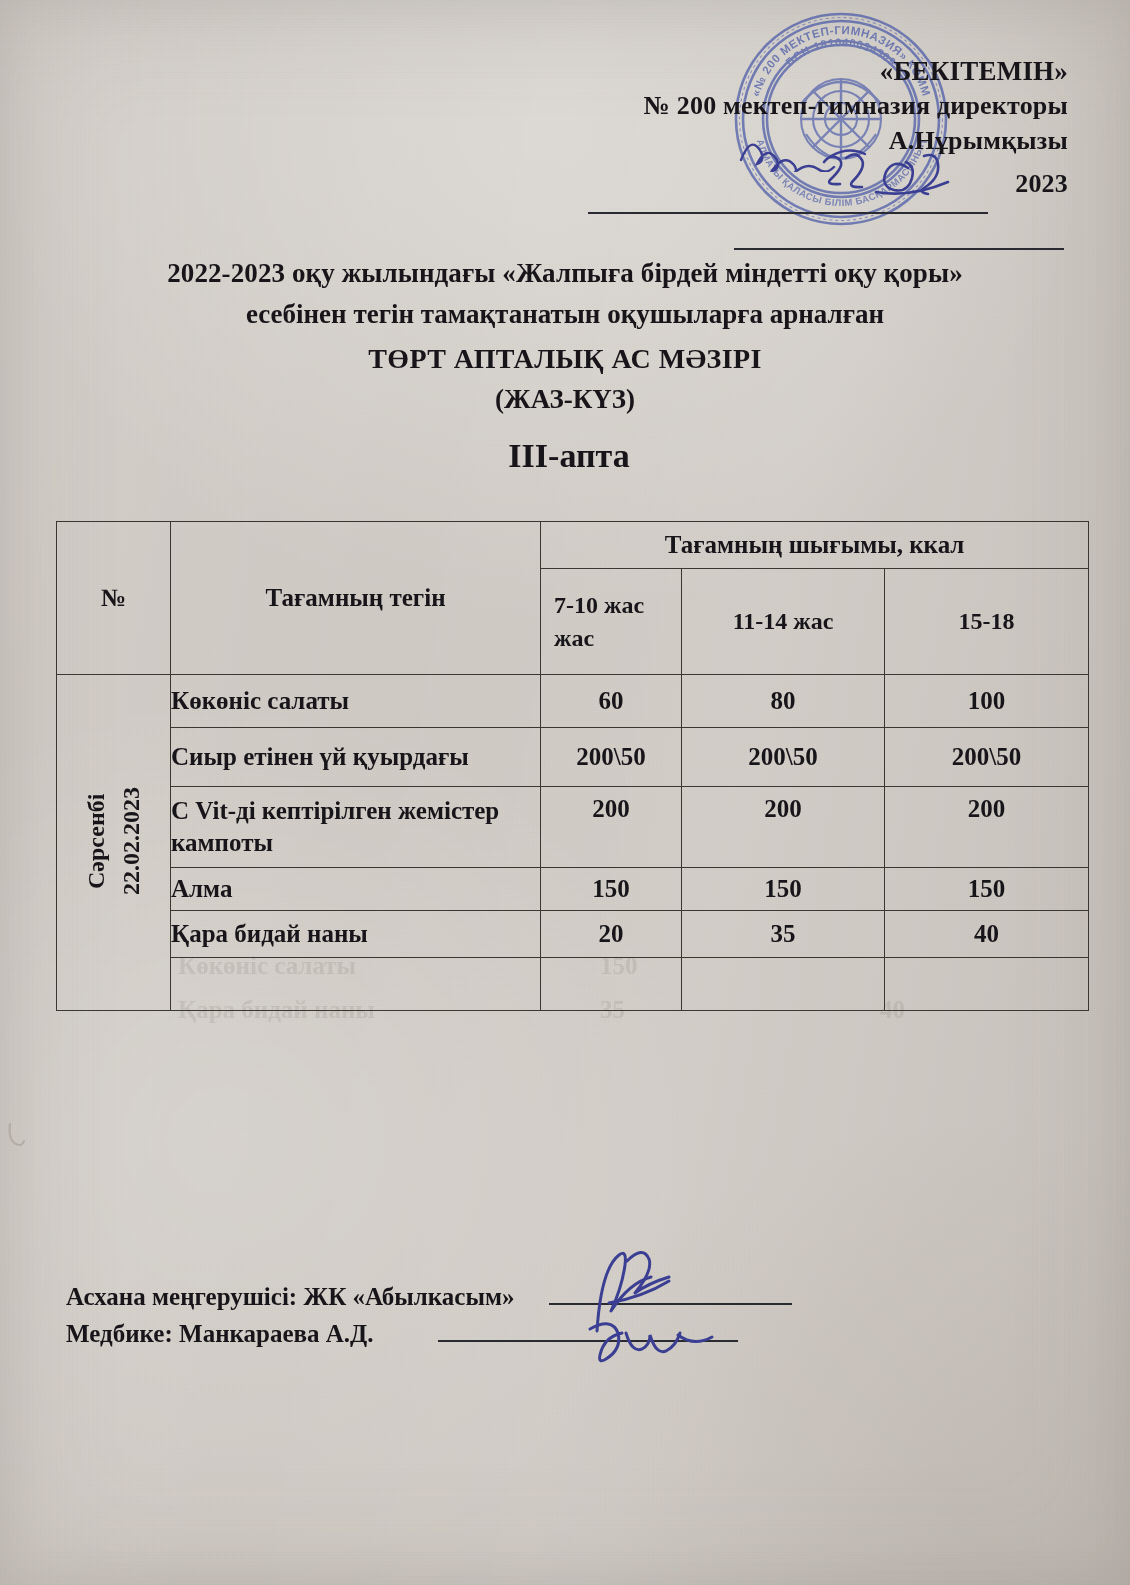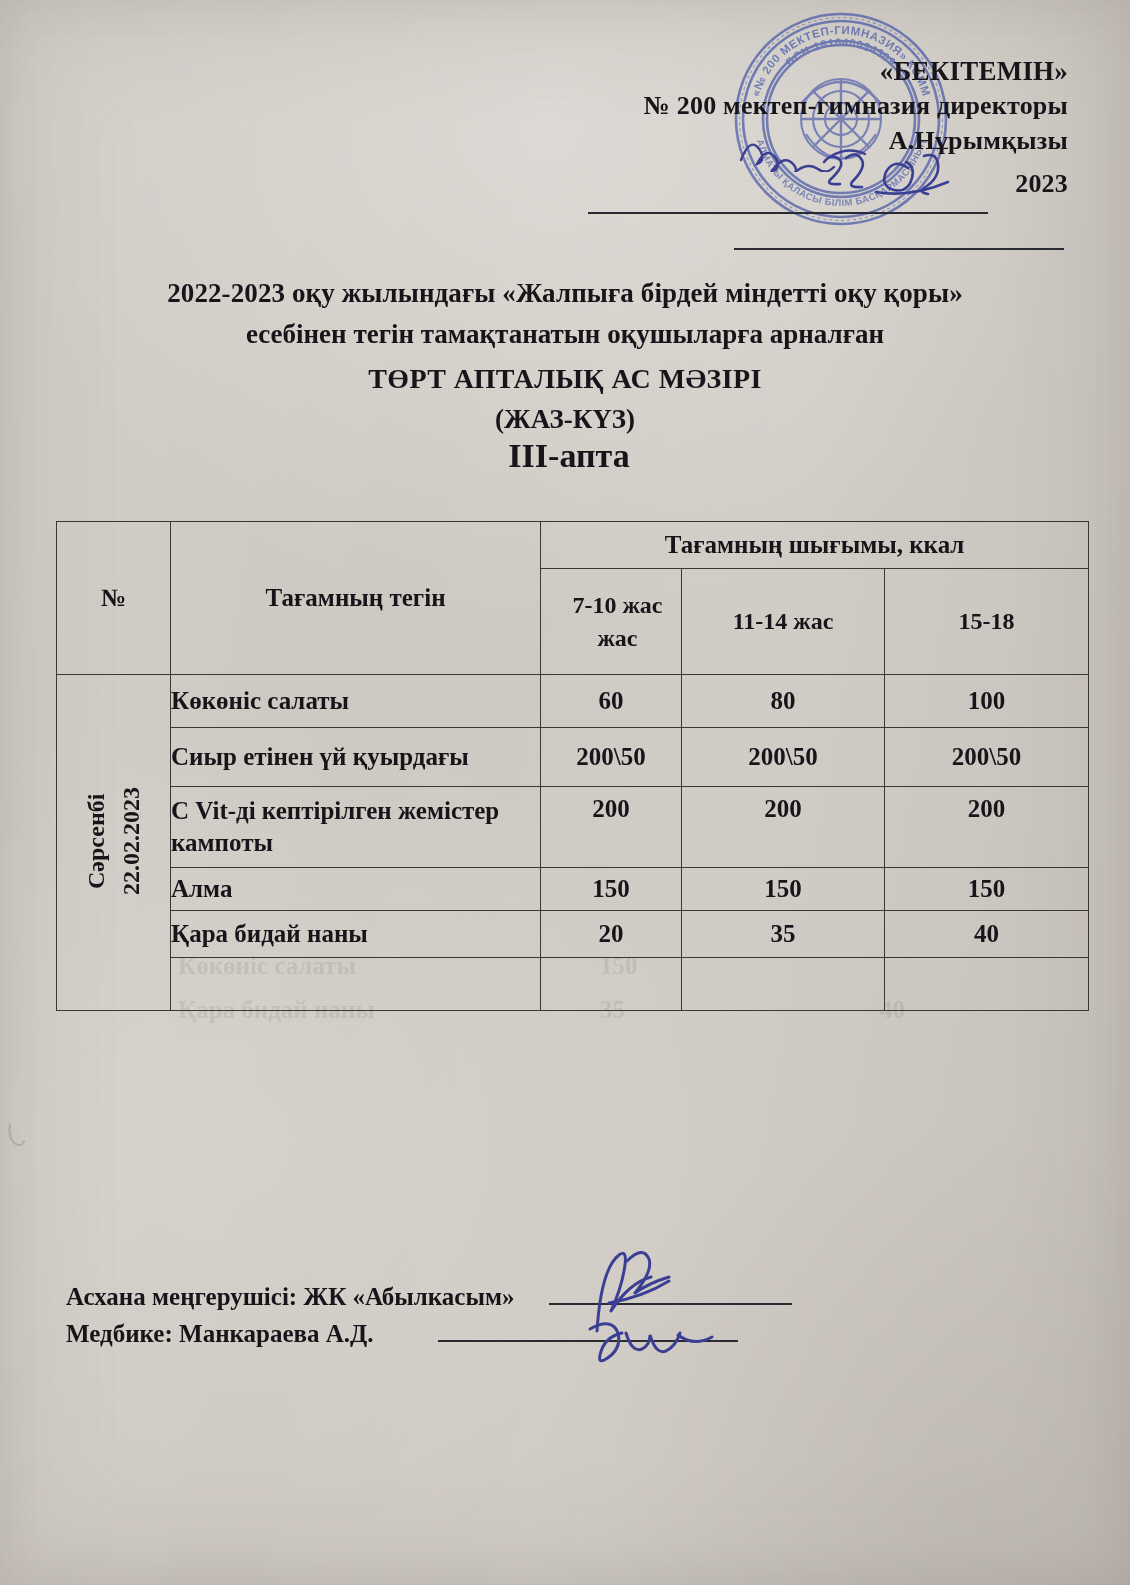--- a/index.html
+++ b/index.html
@@ -58,21 +58,21 @@
     border-bottom:2.4px solid #2a2a33;
   }
 
   .ink{position:absolute;z-index:5;pointer-events:none;}
 
   
   .title-block{
     position:absolute;left:0;right:0;top:258px;text-align:center;z-index:4;
   }
   .title-block div{font-weight:bold;}
-  .t1{font-size:27px;letter-spacing:.1px;margin-top:20px;}
+  .t1{font-size:27px;letter-spacing:.1px;}
   .t2{font-size:27px;margin-top:10px;}
   .t3{font-size:28px;margin-top:13px;letter-spacing:.4px;}
   .t4{font-size:27px;margin-top:9px;}
   .week{
     position:absolute;left:8px;right:0;top:437px;text-align:center;
     font-size:34px;font-weight:bold;z-index:4;
   }
 
   
   .tbl-wrap{position:absolute;left:56px;top:521px;width:1032px;z-index:4;}
@@ -90,21 +90,21 @@
   .c-no{width:114px;}
   .c-name{width:370px;}
   .c-a1{width:141px;}
   .c-a2{width:203px;}
   .c-a3{width:204px;}
 
   th.h-no{height:152px;font-size:25px;text-align:center;vertical-align:top;padding-top:12px;}
   th.h-name{font-size:25px;text-align:center;vertical-align:top;padding-top:13px;}
   th.h-out{font-size:25px;text-align:center;height:46px;padding-top:10px;}
   th.h-age{font-size:24px;text-align:center;height:104px;vertical-align:top;padding-top:18px;}
-  th.h-age.left{text-align:center;padding-left:13px;line-height:1.35;}
+  th.h-age.left{text-align:left;padding-left:13px;line-height:1.35;}
 
   td.daycell{
     text-align:center;vertical-align:middle;position:relative;
   }
   .daylabel{
     writing-mode:vertical-rl;transform:rotate(180deg);
     font-size:24px;font-weight:bold;line-height:1.45;
     white-space:pre;display:inline-block;
   }
   td.dish{font-size:25px;text-align:left;padding:7px 8px 8px 13px;line-height:1.3;}

